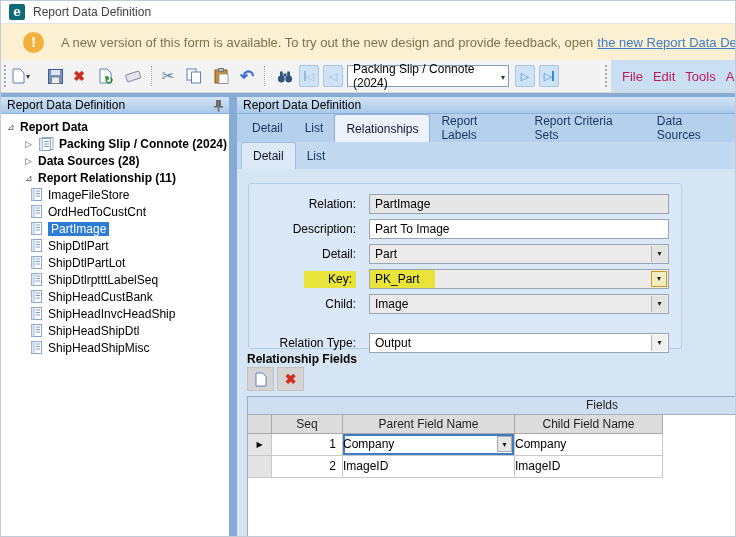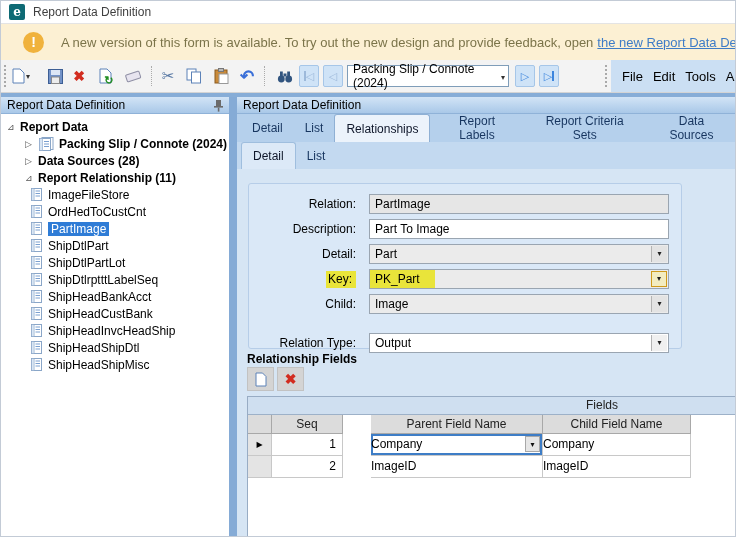--- a/index.html
+++ b/index.html
@@ -27,21 +27,21 @@
   .glyph-cut { color:#5a7aa5; font-size:15px; }
   .glyph-undo { color:#3a6fd8; font-size:17px; font-weight:bold; line-height:1; }
   .glyph-refresh { position:absolute; right:-2px; bottom:-2px; color:#1f8c1f; font-weight:bold; font-size:11px; line-height:1; }
   .caret { font-size:8px; color:#333; margin-left:1px; }
   .navbtn { position:absolute; top:5px; width:20px; height:22px; background:#cfe3f7; border:1px solid #a6c6e8; border-radius:2px; display:flex; align-items:center; justify-content:center; font-size:11px; }
   .nav-dis { color:#9db9da; } .nav-en { color:#3d85dd; }
   .navbar { display:inline-block; width:2px; height:10px; background:currentColor; }
   .reccombo { position:absolute; left:346px; top:5px; width:162px; height:22px; background:#fff; border:1px solid #7f9db9; display:flex; align-items:center; padding-left:5px; }
   .reccombo .arr { position:absolute; right:3px; top:7px; font-size:8px; color:#333; }
   .menuband { position:absolute; left:610px; top:0; width:126px; height:32px; background:#cbdff3; display:flex; align-items:center; padding-left:6px; }
-  .menuitem { padding:0 5px; font-size:13px; color:#000000; white-space:nowrap; }
+  .menuitem { padding:0 5px; font-size:13px; color:#be185d; white-space:nowrap; }
 
   
   .mainstrip { position:absolute; left:0; top:92px; width:736px; height:4px; background:#87add7; }
   .main { position:absolute; left:0; top:96px; width:736px; height:441px; }
 
   .panel-header { height:17px; background:linear-gradient(#d2e4f6,#a9c8e8); border-bottom:1px solid #8fb2d8; display:flex; align-items:center; padding:0 6px; }
 
   
   .left-panel { position:absolute; left:0; top:0; width:228px; height:441px; background:#fff; }
   .left-panel .panel-header { justify-content:space-between; }
@@ -52,53 +52,53 @@
   .ticon { margin-right:5px; flex:0 0 auto; display:flex; }
   .tbold { font-weight:bold; }
   .tsel { background:#2f7cd6; color:#fff; padding:0 3px; }
 
   
   .splitter { position:absolute; left:228px; top:0; width:8px; height:441px; background:#85abd6; }
 
   
   .right-panel { position:absolute; left:236px; top:0; width:500px; height:441px; background:#d6e5f4; }
   .tabs-main { position:absolute; left:0; top:17px; width:500px; height:28px; background:#b5d0ec; display:flex; align-items:stretch; padding-left:4px; }
-  .tab { display:flex; align-items:center; padding:0 11px; color:#17355f;text-align:center; }
+  .tab { display:flex; align-items:center; padding:0 11px; color:#17355f; }
   .tab.active { background:#ecf3fb; border:1px solid #8fb0d4; border-bottom:none; border-radius:3px 3px 0 0; color:#0f172a; }
   .tabs-sub { position:absolute; left:0; top:45px; width:500px; height:27px; background:#c3d9f0; display:flex; align-items:stretch; padding-left:4px; }
   .tabs-sub .tab.active { background:#dce9f7; border:1px solid #9fbede; border-bottom:none; }
 
   .content { position:absolute; left:0; top:72px; width:500px; height:392px; background:#d6e5f4; overflow:hidden; }
   .groupbox { position:absolute; left:11px; top:14px; width:434px; height:166px; border:1px solid #b6cde8; border-radius:3px; background:#dae8f7; }
 
   .frow { position:absolute; left:0; width:460px; height:20px; }
   .flabel { position:absolute; left:0; top:0; width:119px; height:20px; line-height:20px; text-align:right; }
   .ffield { position:absolute; left:132px; top:0; width:300px; height:20px; border:1px solid #9aa5b1; line-height:18px; padding-left:5px; background:#fff; }
   .ro { background:#e6e6e6; }
   .combo { background:#ebebeb; }
   .combo-btn { position:absolute; right:1px; top:1px; bottom:1px; width:16px; background:#e3e3e3; border-left:1px solid #b4b4b4; display:flex; align-items:center; justify-content:center; font-size:8px; color:#222; }
   .combo-btn.on-white { background:#f0f0f0; }
-  .hl-label { background:#e9e43a; padding:1px 4px 2px 2px; }
+  .hl-label { background:#e9e43a; padding:1px 4px 2px 24px; }
   .hl-overlay { position:absolute; left:0; top:0; bottom:0; width:65px; background:#e9e43a; }
   .ffield .ftext { position:relative; z-index:1; }
   .combo-btn.key-btn { background:#f3ecc0; border:1px solid #cf9a1c; }
 
   .rf-title { position:absolute; left:10px; top:183px; font-weight:bold; }
   .rf-btn { position:absolute; top:198px; width:27px; height:24px; background:#d4d4d4; border:1px solid #c2c2c2; display:flex; align-items:center; justify-content:center; }
 
   
   .grid { position:absolute; left:10px; top:227px; right:0; bottom:0; background:#fff; border-left:1px solid #98acc4; border-top:1px solid #98acc4; }
   .gband { height:18px; background:#cfdff0; border-bottom:1px solid #9db1c8; line-height:17px; padding-left:338px; color:#222; }
   .ghead { display:flex; height:19px; }
   .ghead .gc { background:#dcdcdc; border-right:1px solid #a8a8a8; border-bottom:1px solid #a8a8a8; text-align:center; line-height:18px; color:#222; }
   .grow { display:flex; height:22px; }
   .grow .gc { border-right:1px solid #c8c8c8; border-bottom:1px solid #c8c8c8; line-height:21px; }
   .c-ind { width:24px; flex:0 0 auto; }
   .c-seq { width:71px; flex:0 0 auto; }
-  .c-par { width:172px; flex:0 0 auto; position:relative;margin-left:28px; }
+  .c-par { width:172px; flex:0 0 auto; position:relative; }
   .c-chi { width:148px; flex:0 0 auto; }
   .ind-cell { background:#e4e4e4; text-align:center; font-size:8px; line-height:22px; color:#000; }
   .seq-cell { text-align:right; padding-right:6px; }
   .txt-cell { }
   .cell-active { box-shadow:inset 0 0 0 2px #3e7dc6; }
   .cell-combo-btn { position:absolute; right:2px; top:2px; bottom:3px; width:15px; background:#e6e6e6; border:1px solid #a8a8a8; display:flex; align-items:center; justify-content:center; font-size:8px; color:#111; }
 
   svg { display:block; }
 </style>
 </head>
@@ -335,32 +335,20 @@
         <div class="trow d2">
           <span class="ticon">
               <svg width="13" height="13">
                 <rect x="1.5" y="0.5" width="10" height="12" fill="#fff" stroke="#8aa6c8"></rect>
                 <rect x="1.5" y="0.5" width="2.6" height="12" fill="#d9e6f4" stroke="#8aa6c8" stroke-width="0.6"></rect>
                 <line x1="5.5" y1="3" x2="10" y2="3" stroke="#7aa0d0"></line>
                 <line x1="5.5" y1="5.5" x2="10" y2="5.5" stroke="#7aa0d0"></line>
                 <line x1="5.5" y1="8" x2="10" y2="8" stroke="#7aa0d0"></line>
               </svg>
             </span>
-          <span>ShipHeadBankAcct</span>
-        </div>
-        <div class="trow d2">
-          <span class="ticon">
-              <svg width="13" height="13">
-                <rect x="1.5" y="0.5" width="10" height="12" fill="#fff" stroke="#8aa6c8"></rect>
-                <rect x="1.5" y="0.5" width="2.6" height="12" fill="#d9e6f4" stroke="#8aa6c8" stroke-width="0.6"></rect>
-                <line x1="5.5" y1="3" x2="10" y2="3" stroke="#7aa0d0"></line>
-                <line x1="5.5" y1="5.5" x2="10" y2="5.5" stroke="#7aa0d0"></line>
-                <line x1="5.5" y1="8" x2="10" y2="8" stroke="#7aa0d0"></line>
-              </svg>
-            </span>
           <span>ShipHeadCustBank</span>
         </div>
         <div class="trow d2">
           <span class="ticon">
               <svg width="13" height="13">
                 <rect x="1.5" y="0.5" width="10" height="12" fill="#fff" stroke="#8aa6c8"></rect>
                 <rect x="1.5" y="0.5" width="2.6" height="12" fill="#d9e6f4" stroke="#8aa6c8" stroke-width="0.6"></rect>
                 <line x1="5.5" y1="3" x2="10" y2="3" stroke="#7aa0d0"></line>
                 <line x1="5.5" y1="5.5" x2="10" y2="5.5" stroke="#7aa0d0"></line>
                 <line x1="5.5" y1="8" x2="10" y2="8" stroke="#7aa0d0"></line>

